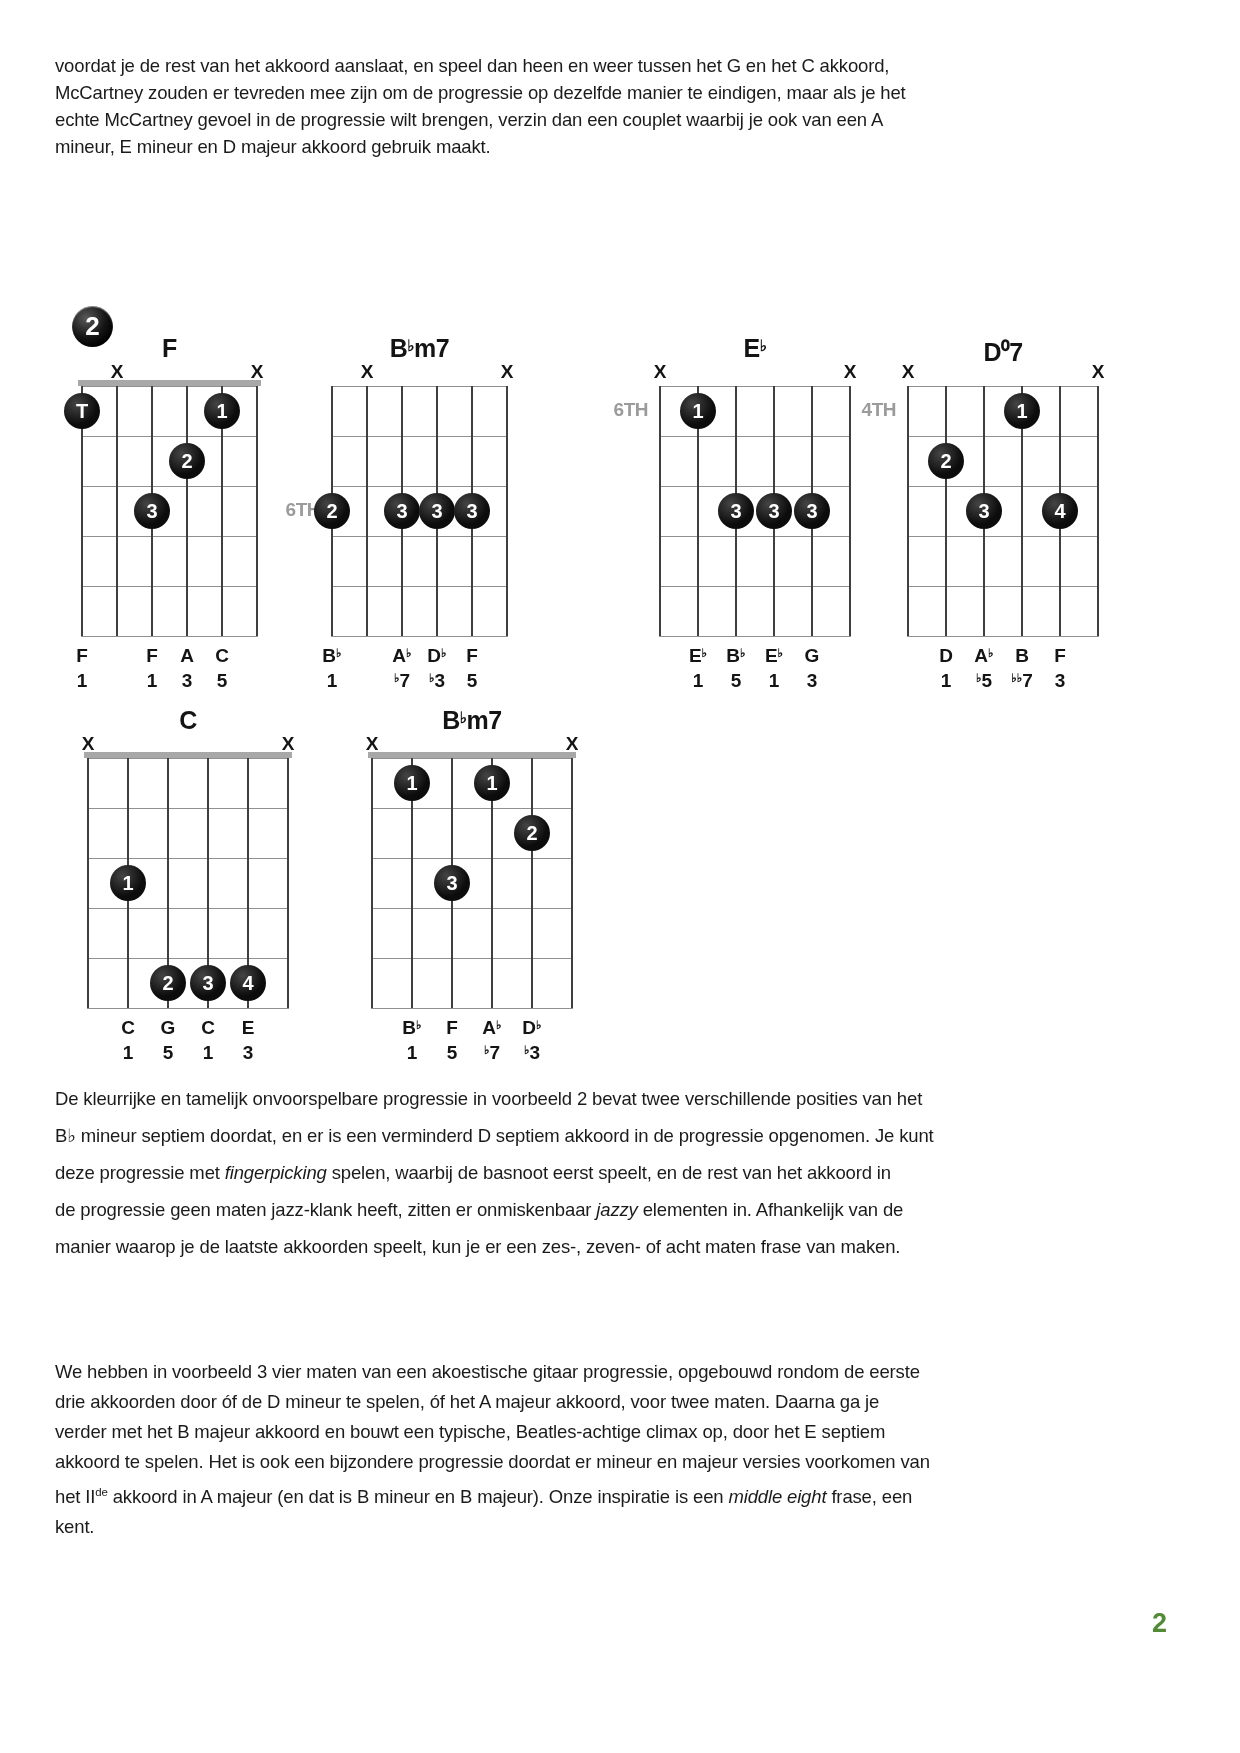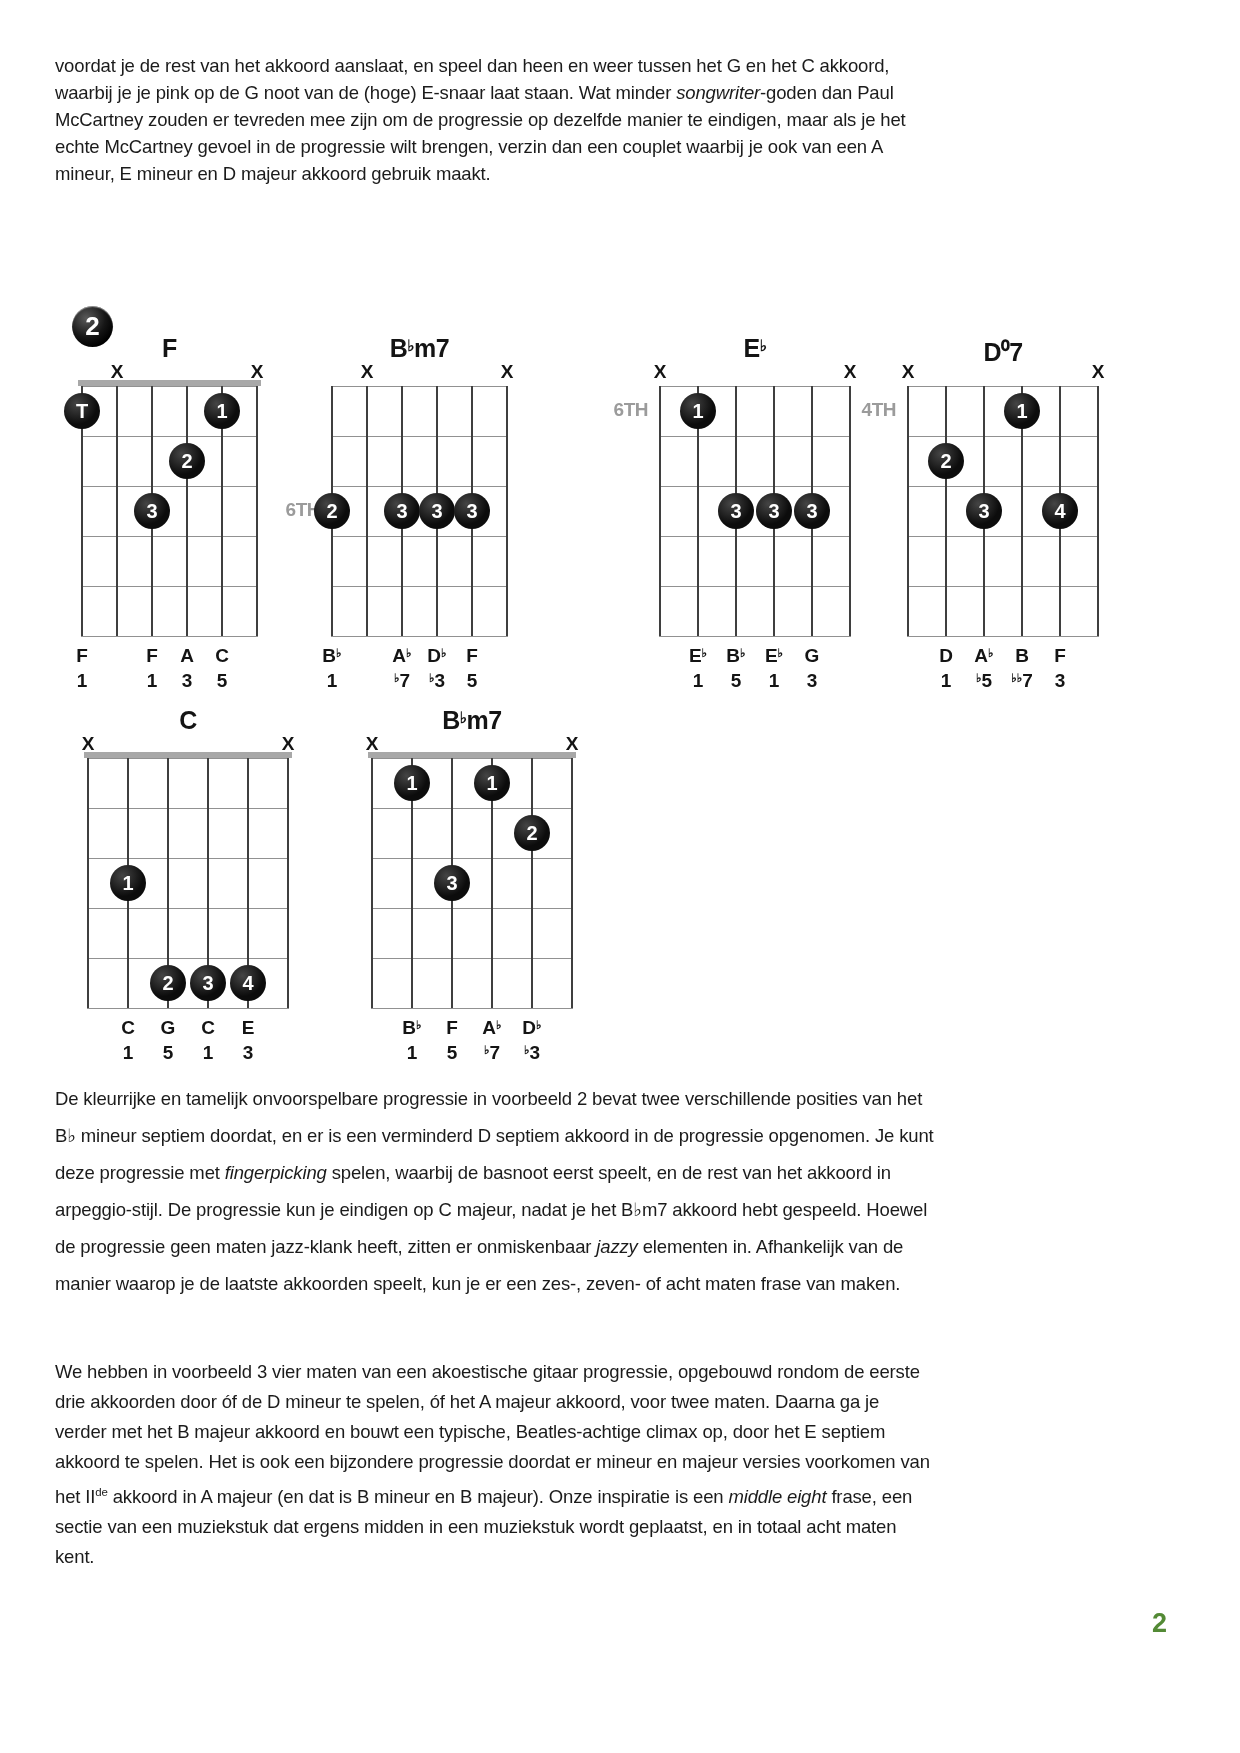--- a/index.html
+++ b/index.html
@@ -44,21 +44,20 @@
   .flat{font-size:0.62em;vertical-align:0.42em;}
 
   .pagenum{position:absolute;right:73px;top:1608px;font-weight:bold;font-size:27px;color:#538a35;}
 </style>
 </head>
 <body>
 
 <div class="page">
   <div class="para" id="p-intro">
       <div class="line"><span>voordat je de rest van het akkoord aanslaat, en speel dan heen en weer tussen het G en het C akkoord,</span></div>
-      <div class="line"><span>waarbij je je pink op de G noot van de (hoge) E-snaar laat staan. Wat minder </span><span class="i">songwriter</span><span>-goden dan Paul</span></div>
       <div class="line"><span>McCartney zouden er tevreden mee zijn om de progressie op dezelfde manier te eindigen, maar als je het</span></div>
       <div class="line"><span>echte McCartney gevoel in de progressie wilt brengen, verzin dan een couplet waarbij je ook van een A</span></div>
       <div class="line"><span>mineur, E mineur en D majeur akkoord gebruik maakt.</span></div>
     </div>
 
   <div class="badge">
     <span>2</span>
   </div>
 
   <div id="chords">
@@ -241,28 +240,26 @@
         <div class="dlabel" style="left: 470px; top: 1042px;"><span class="flat">♭</span>7</div>
         <div class="nlabel" style="left: 510px; top: 1017px;">D<span class="flat">♭</span></div>
         <div class="dlabel" style="left: 510px; top: 1042px;"><span class="flat">♭</span>3</div>
       </div>
     </div>
 
   <div class="para" id="p-ex2">
       <div class="line"><span>De kleurrijke en tamelijk onvoorspelbare progressie in voorbeeld 2 bevat twee verschillende posities van het</span></div>
       <div class="line"><span>B♭ mineur septiem doordat, en er is een verminderd D septiem akkoord in de progressie opgenomen. Je kunt</span></div>
       <div class="line"><span>deze progressie met </span><span class="i">fingerpicking</span><span> spelen, waarbij de basnoot eerst speelt, en de rest van het akkoord in</span></div>
-      <div class="line"><span>arpeggio-stijl. De progressie kun je eindigen op C majeur, nadat je het B♭m7 akkoord hebt gespeeld. Hoewel</span></div>
       <div class="line"><span>de progressie geen maten jazz-klank heeft, zitten er onmiskenbaar </span><span class="i">jazzy</span><span> elementen in. Afhankelijk van de</span></div>
       <div class="line"><span>manier waarop je de laatste akkoorden speelt, kun je er een zes-, zeven- of acht maten frase van maken.</span></div>
     </div>
   <div class="para" id="p-ex3">
       <div class="line"><span>We hebben in voorbeeld 3 vier maten van een akoestische gitaar progressie, opgebouwd rondom de eerste</span></div>
       <div class="line"><span>drie akkoorden door óf de D mineur te spelen, óf het A majeur akkoord, voor twee maten. Daarna ga je</span></div>
       <div class="line"><span>verder met het B majeur akkoord en bouwt een typische, Beatles-achtige climax op, door het E septiem</span></div>
       <div class="line"><span>akkoord te spelen. Het is ook een bijzondere progressie doordat er mineur en majeur versies voorkomen van</span></div>
       <div class="line"><span>het II</span><span class="sup">de</span><span> akkoord in A majeur (en dat is B mineur en B majeur). Onze inspiratie is een </span><span class="i">middle eight</span><span> frase, een</span></div>
-      <div class="line"><span>sectie van een muziekstuk dat ergens midden in een muziekstuk wordt geplaatst, en in totaal acht maten</span></div>
       <div class="line"><span>kent.</span></div>
     </div>
 
   <div class="pagenum">2</div>
 </div>
 
 </body></html>

